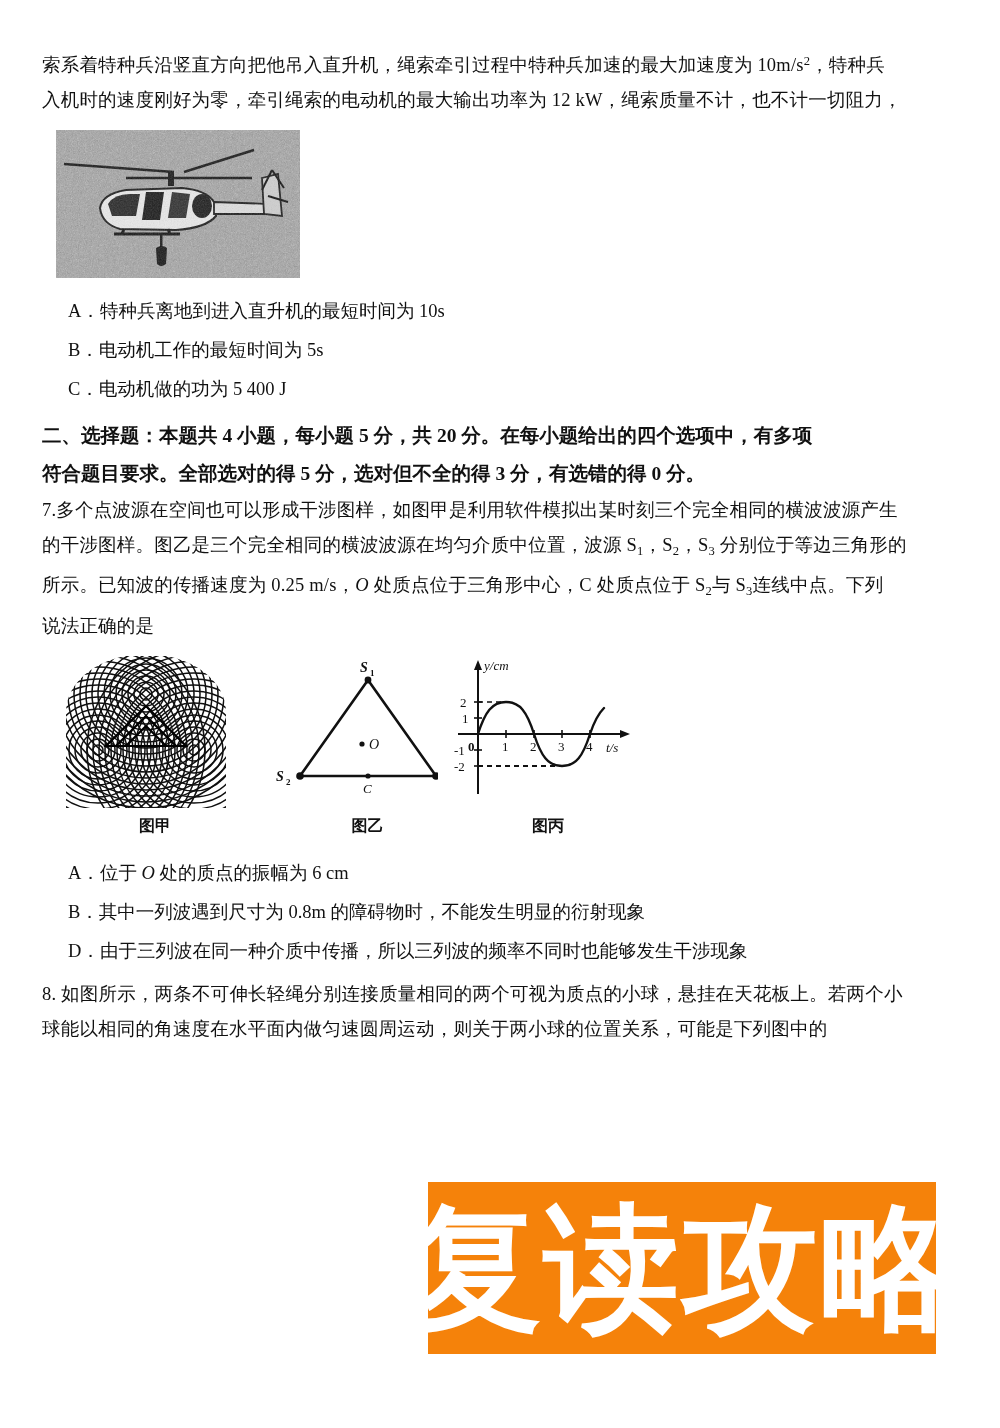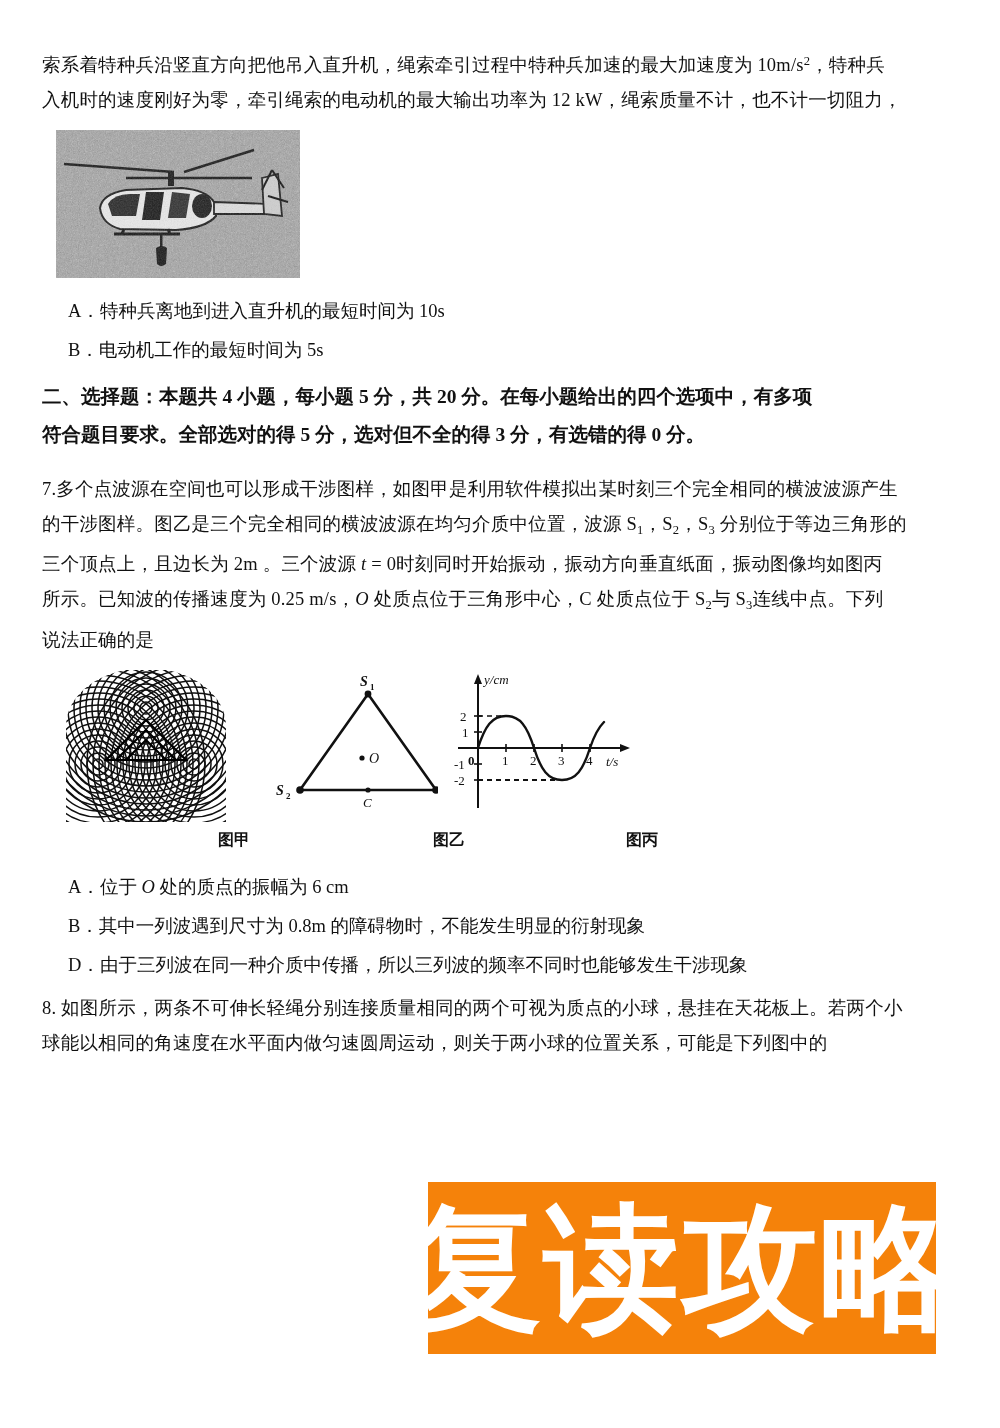--- a/index.html
+++ b/index.html
@@ -43,21 +43,21 @@
   .opt .lab { display: inline-block; min-width: 30px; }
 
   .section-head {
     font-size: 19.5px;
     line-height: 38px;
     font-weight: bold;
     margin: 0;
     text-align: justify;
   }
 
-  .q7-head { margin-top: 18px; }
+  .q7-head { margin-top: 0; }
 
   sub { font-size: 0.68em; vertical-align: -0.28em; }
   sup { font-size: 0.68em; vertical-align: 0.45em; }
   .it { font-style: italic; }
 
   
   .sqrt {
     display: inline-block;
     border-top: 1px solid #111;
     padding: 0 1px 0 1px;
@@ -87,21 +87,21 @@
     height: 192px;
     margin-top: 8px;
   }
   .fig {
     position: absolute;
     top: 0;
   }
   .fig-cap {
     font-size: 16px;
     font-weight: bold;
-    text-align: right;
+    text-align: center;
     line-height: 20px;
   }
 
   #fig-jia { left: 18px; width: 190px; }
   #fig-yi  { left: 228px; width: 195px; }
   #fig-bing{ left: 396px; width: 220px; }
 
   .interf {
     width: 172px;
     height: 158px;
@@ -203,31 +203,31 @@
         <rect x="104" y="104" width="2.5" height="14"></rect>
         <path d="M100 118 q6 -4 11 0 l-1 16 q-5 4 -9 0 Z"></path>
       </g>
       <rect x="0" y="0" width="244" height="148" filter="url(#grain)" opacity="0.45"></rect>
     </svg>
   </div>
 
   <div style="margin-top:16px;">
     <p class="opt"><span class="lab">A．</span><span>特种兵离地到进入直升机的最短时间为 10s</span></p>
     <p class="opt"><span class="lab">B．</span><span>电动机工作的最短时间为 5s</span></p>
+    <p class="opt"><span class="lab">C．</span><span>电动机做的功为 5 400 J</span></p>
   </div>
 
   <div style="margin-top:10px;">
     <p class="section-head">二、选择题：本题共 4 小题，每小题 5 分，共 20 分。在每小题给出的四个选项中，有多项</p>
     <p class="section-head">符合题目要求。全部选对的得 5 分，选对但不全的得 3 分，有选错的得 0 分。</p>
   </div>
 
   <div class="q7-head">
     <p class="para">7.多个点波源在空间也可以形成干涉图样，如图甲是利用软件模拟出某时刻三个完全相同的横波波源产生</p>
     <p class="para">的干涉图样。图乙是三个完全相同的横波波源在均匀介质中位置，波源 S<sub>1</sub>，S<sub>2</sub>，S<sub>3</sub> 分别位于等边三角形的</p>
-    <p class="para">三个顶点上，且边长为 2m 。三个波源 <span class="it">t</span> = 0时刻同时开始振动，振动方向垂直纸面，振动图像均如图丙</p>
     <p class="para">所示。已知波的传播速度为 0.25 m/s，<span class="it">O</span> 处质点位于三角形中心，C 处质点位于 S<sub>2</sub>与 S<sub>3</sub>连线中点。下列</p>
     <p class="para">说法正确的是</p>
   </div>
 
   <div class="fig-row">
 
     <div class="fig" id="fig-jia">
       <svg class="interf" viewBox="0 0 172 158">
         <defs>
           <clipPath id="clipJia">

